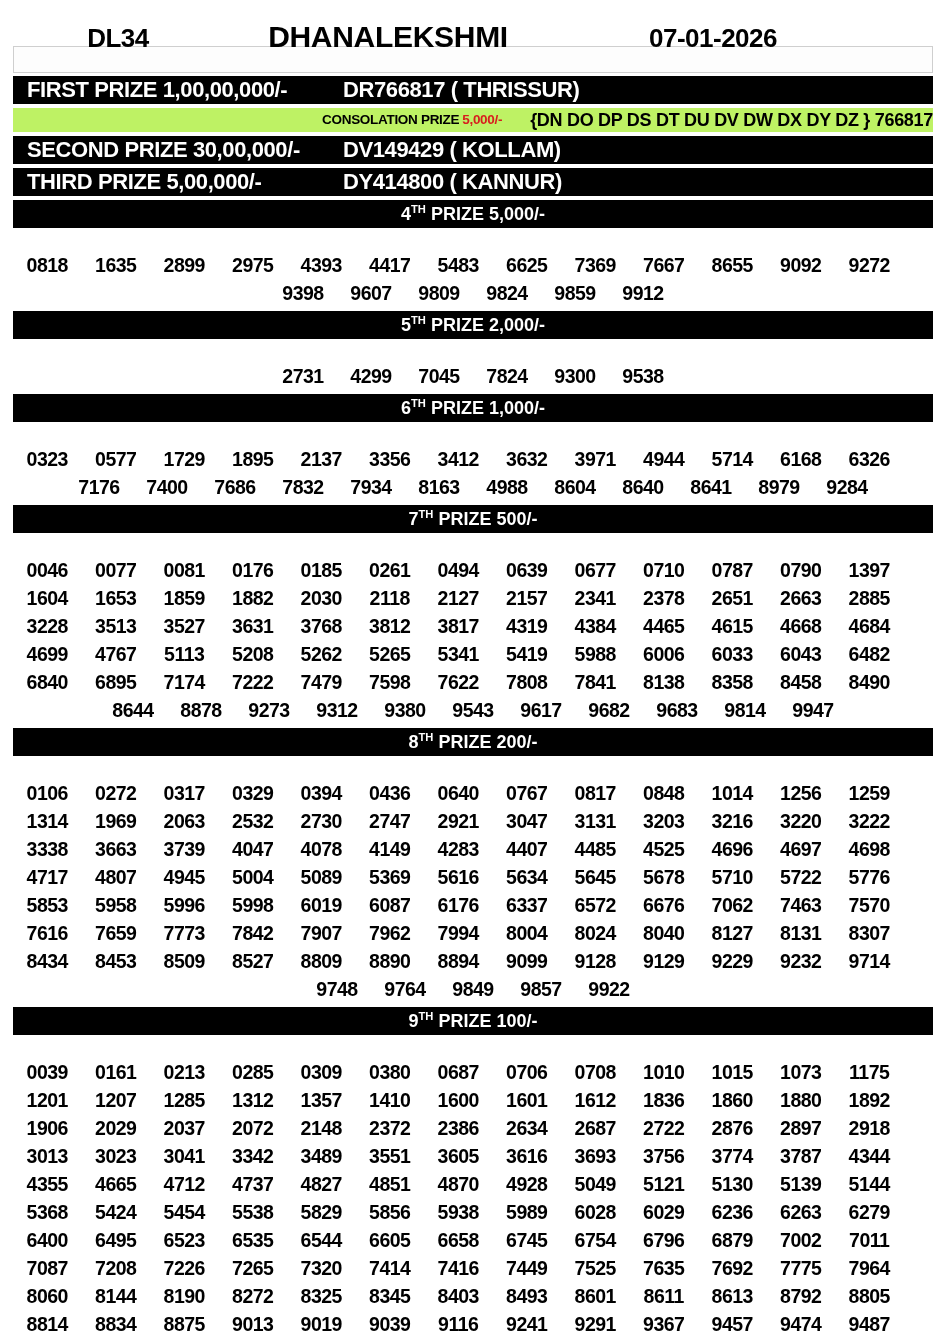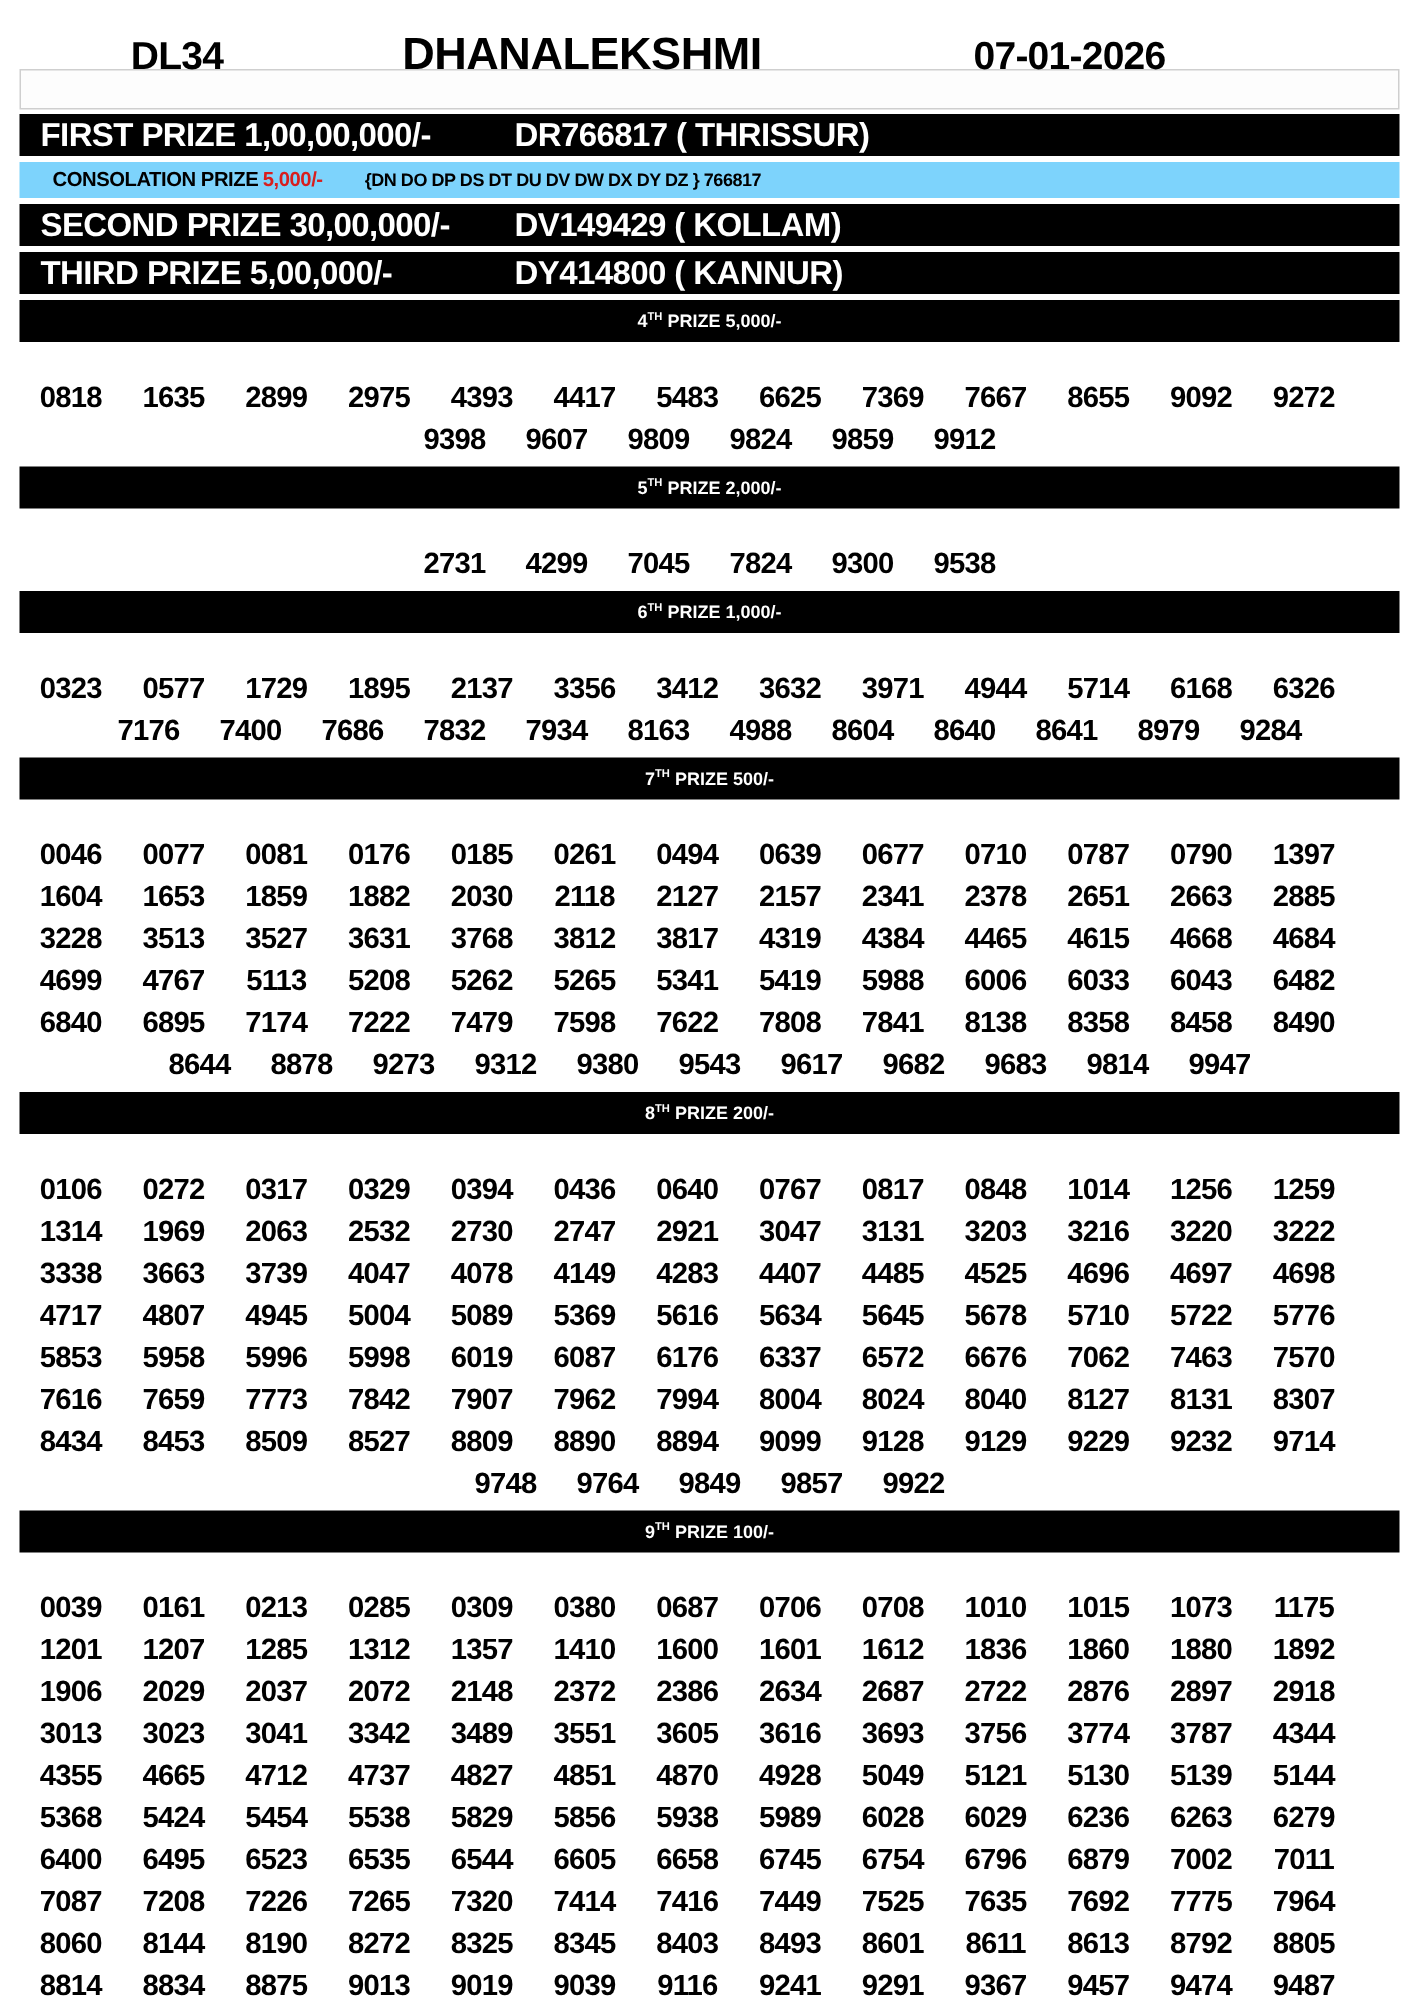--- a/index.html
+++ b/index.html
@@ -84,46 +84,47 @@
   .bar .plabel {
     padding-left: 14px;
     width: 330px;
     box-sizing: border-box;
   }
   .bar .pticket {
     flex: 1;
   }
   .bar.center {
     justify-content: center;
-    font-size: 12px;
+    font-size: 18px;
     letter-spacing: 0px;
   }
   .bar.center .hdr { text-align: center; }
   sup {
     font-size: 0.62em;
     vertical-align: super;
     line-height: 0;
   }
 
   
   .consolation {
     height: 24px;
     line-height: 24px;
     display: flex;
     align-items: center;
     font-size: 13.5px;
     font-weight: bold;
     letter-spacing: -0.3px;
     margin-bottom: 4px;
     white-space: nowrap;
-    background: #7dd3fc;
+    background: #bef264;
+    justify-content: flex-end;
   }
   .consolation .c-label { padding-left: 22px; }
   .consolation .c-amount { color: #d81e1e; padding-left: 3px; }
-  .consolation .c-series { padding-left: 28px; font-size: 12px; }
+  .consolation .c-series { padding-left: 28px; font-size: 18px; }
 
   
   .numbers {
     padding: 3px 0 4px 0;
     margin-top: 20px;
   }
   .nrow {
     display: flex;
     justify-content: center;
     height: 28px;

